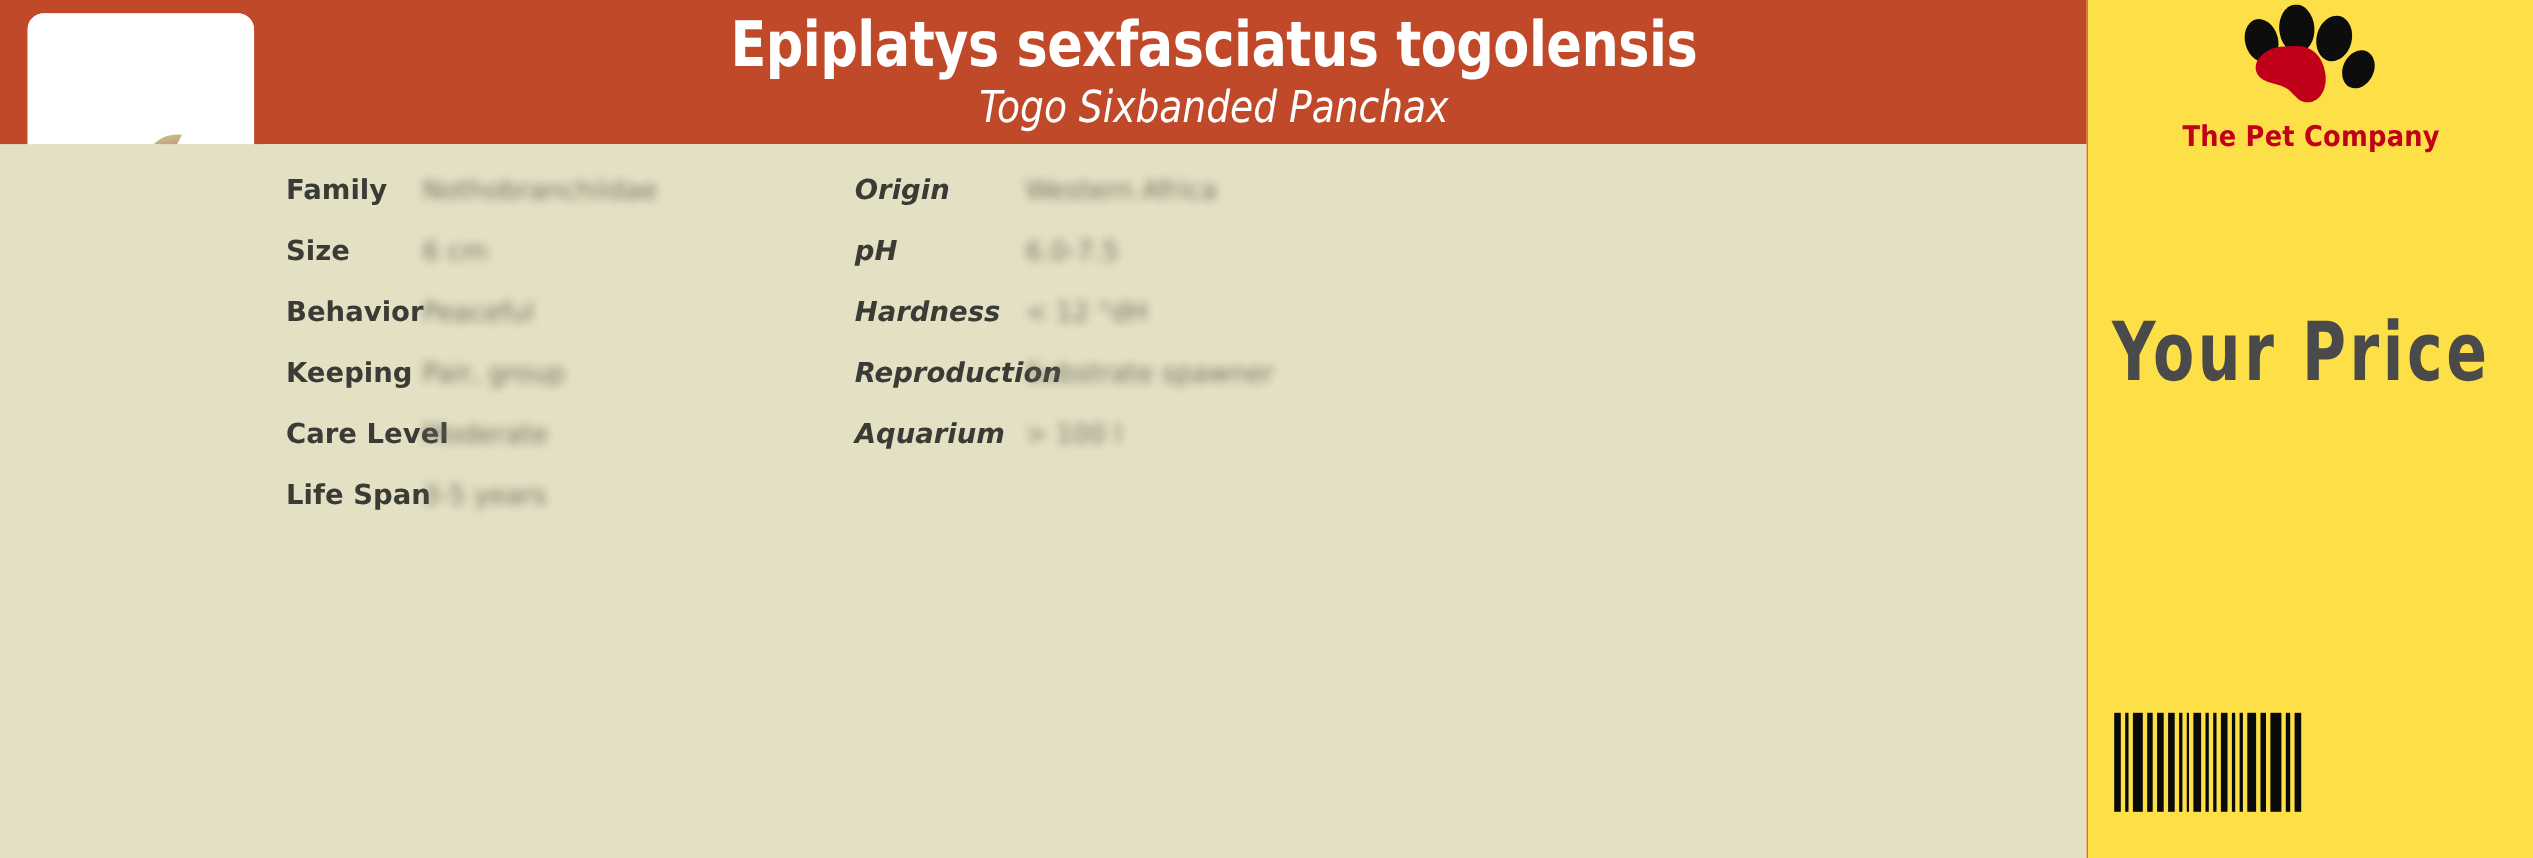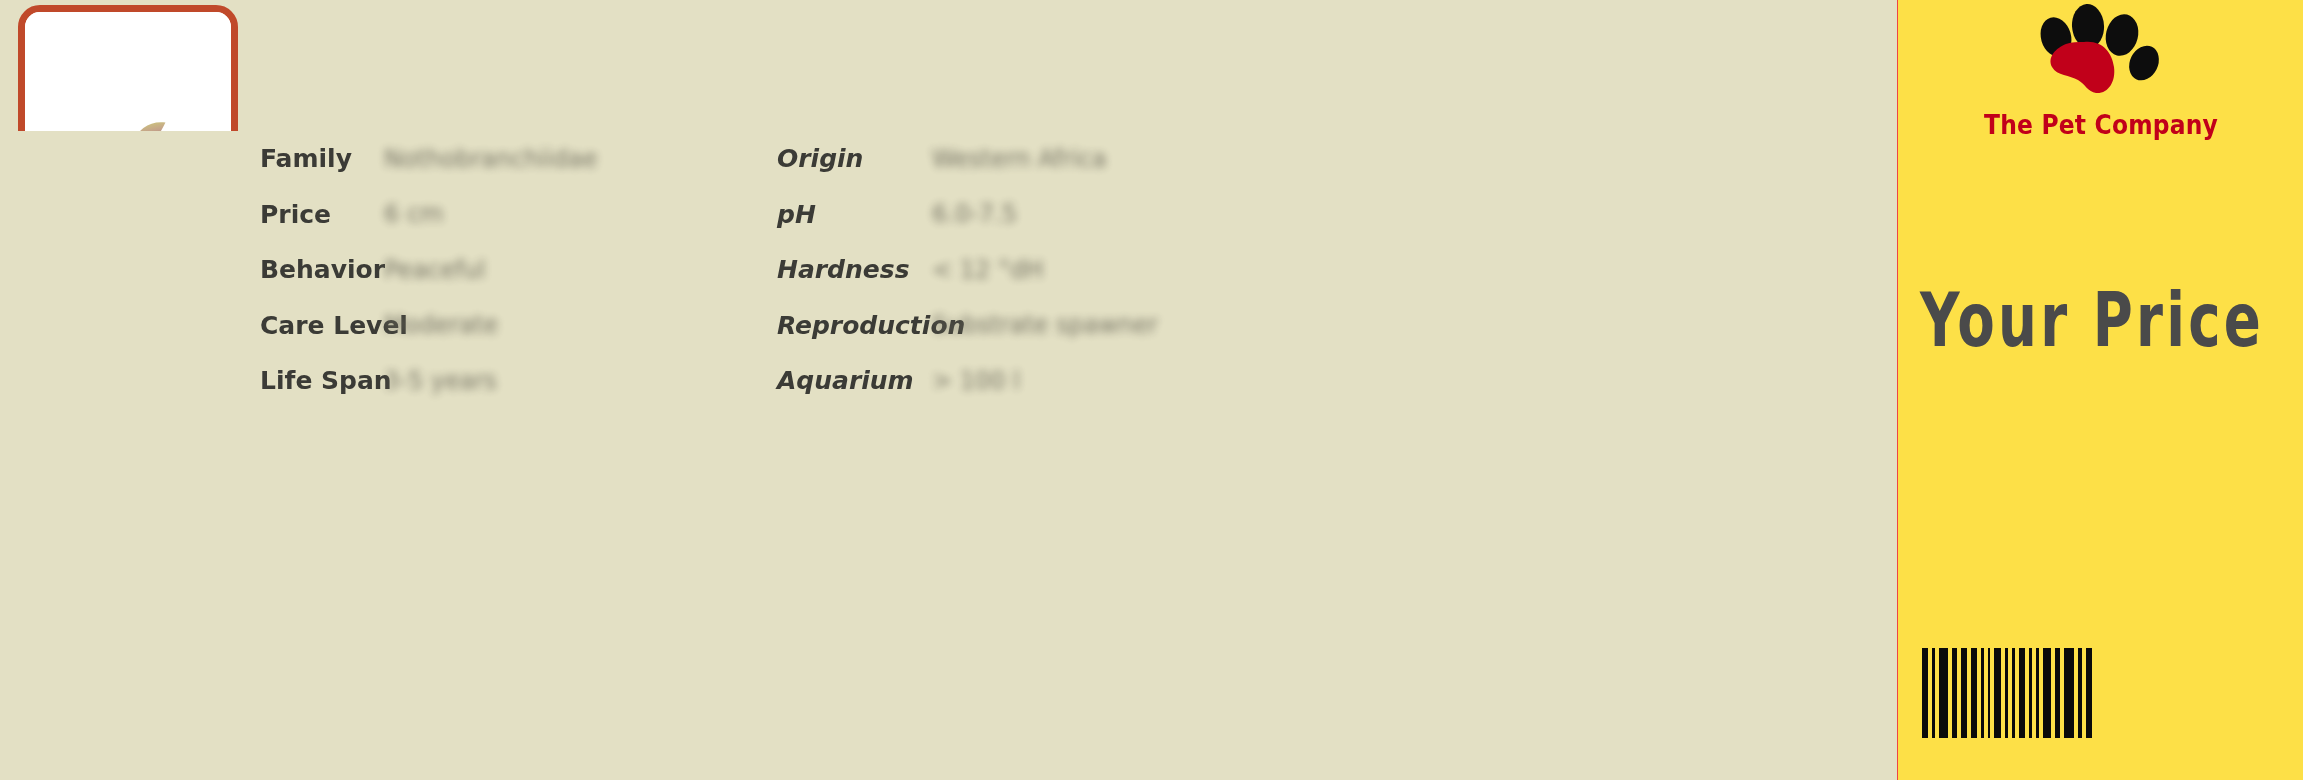--- a/index.html
+++ b/index.html
@@ -75,21 +75,21 @@
     background:#e3e0c4;
   }
   .spec-col{
     position:absolute;top:0;
   }
   #col-left{left:260px;width:520px;}
   #col-right{left:777px;width:560px;}
 
   .spec-row{
     position:relative;height:55.5px;
-    display:flex;align-items:center;
+    display:flex;align-items:flex-end;
   }
   .spec-label{
     font-family:"DejaVu Sans",sans-serif;
     font-weight:bold;font-size:25px;color:#3b3b36;
     white-space:nowrap;
   }
   #col-left .spec-label{width:124px;}
   #col-right .spec-label{width:155px;font-style:italic;}
   .spec-value{
     font-family:"DejaVu Sans",sans-serif;
@@ -133,20 +133,26 @@
     position:absolute;left:24px;top:648px;
     height:90px;display:flex;align-items:flex-end;
   }
   #barcode .bar{background:#0a0a0a;margin-right:4px;height:90px;}
 </style>
 </head>
 <body>
 
 <div id="card">
 
+  <div id="header-band">
+    <div id="title-wrap">
+      <div id="sci-name">Epiplatys sexfasciatus togolensis</div>
+      <div id="common-name">Togo Sixbanded Panchax</div>
+    </div>
+  </div>
 
   <div id="left-strip"></div>
 
   <div id="thumb-card">
     <div id="thumb-photo">
       <svg viewBox="0 0 220 219" xmlns="http://www.w3.org/2000/svg">
         <defs>
           <linearGradient id="bodyG" x1="0" y1="0" x2="1" y2="0">
             <stop offset="0" stop-color="#c9b48f"></stop>
             <stop offset="0.25" stop-color="#cfc0a4"></stop>
@@ -201,26 +207,30 @@
   </div>
 
   <div id="body-area">
 
     <div class="spec-col" id="col-left">
       <div class="spec-row">
         <span class="spec-label">Family</span>
         <span class="spec-value">Nothobranchiidae</span>
       </div>
       <div class="spec-row">
-        <span class="spec-label">Price</span>
+        <span class="spec-label">Size</span>
         <span class="spec-value">6 cm</span>
       </div>
       <div class="spec-row">
         <span class="spec-label">Behavior</span>
         <span class="spec-value">Peaceful</span>
+      </div>
+      <div class="spec-row">
+        <span class="spec-label">Keeping</span>
+        <span class="spec-value">Pair, group</span>
       </div>
       <div class="spec-row">
         <span class="spec-label">Care Level</span>
         <span class="spec-value">Moderate</span>
       </div>
       <div class="spec-row">
         <span class="spec-label">Life Span</span>
         <span class="spec-value">3-5 years</span>
       </div>
     </div>

